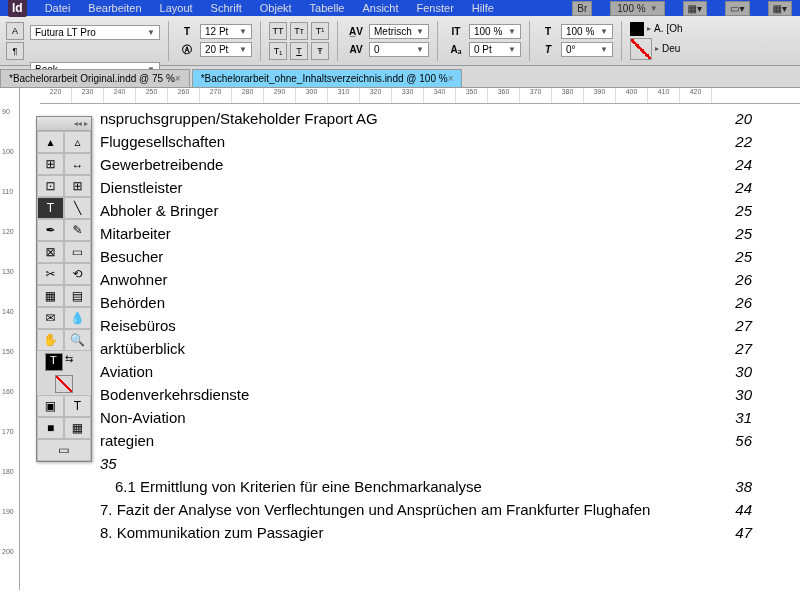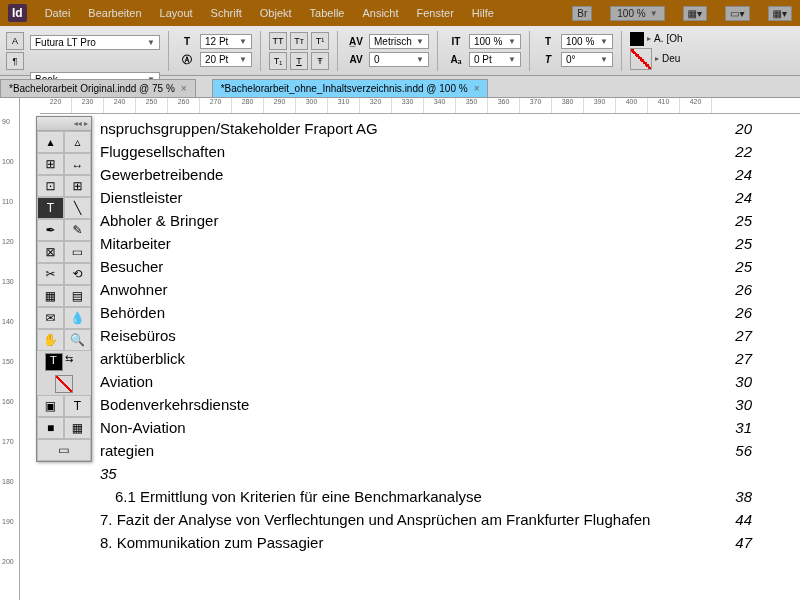--- a/index.html
+++ b/index.html
@@ -1,39 +1,39 @@
 <!DOCTYPE html>
 <html><head>
 <meta charset="utf-8">
 <style>
 * { margin: 0; padding: 0; box-sizing: border-box; font-family: Arial, sans-serif; }
 body { background: #fff; overflow: hidden; width: 800px; height: 600px; }
 
-.topbar { background: #a16207; height: 26px; display: flex; align-items: center; padding: 0 8px; gap: 18px; color: #ddd; font-size: 11px; }
+.topbar { background: #1d4ed8; height: 16px; display: flex; align-items: center; padding: 0 8px; gap: 18px; color: #ddd; font-size: 11px; }
 .id-logo { background: #4a2b4a; color: #fff; font-weight: bold; padding: 2px 4px; font-size: 12px; border-radius: 2px; }
 .topbar-item { cursor: pointer; }
 .topbar-right { margin-left: auto; display: flex; gap: 18px; align-items: center; }
 .top-btn { background: #aaa; border: 1px solid #888; padding: 1px 4px; font-size: 10px; color: #222; }
 .zoom-box { background: #aaa; border: 1px solid #888; padding: 1px 6px; font-size: 10px; color: #222; display: flex; align-items: center; gap: 4px; }
 
 .control-bar { background: linear-gradient(#e8e8e8,#d5d5d5); height: 50px; border-bottom: 1px solid #999; display: flex; align-items: center; padding: 2px 6px; gap: 6px; font-size: 10px; }
 .ctrl-col { display: flex; flex-direction: column; gap: 2px; }
 .ctrl-row { display: flex; align-items: center; gap: 3px; }
 .small-btn { width: 18px; height: 18px; background: #ddd; border: 1px solid #999; display: flex; align-items: center; justify-content: center; font-size: 9px; cursor: pointer; }
 .dropdown { background: #fff; border: 1px solid #999; padding: 1px 4px; font-size: 10px; display: flex; align-items: center; justify-content: space-between; }
 .dropdown.wide { width: 130px; margin-top: 20px; }
 .dropdown.med { width: 52px; }
 .dropdown.sm { width: 60px; }
 .chev { font-size: 8px; color: #555; }
 .divider { width: 1px; height: 40px; background: #aaa; margin: 0 2px; }
 .icon-slot { width: 20px; height: 16px; display: flex; align-items: center; justify-content: center; font-size: 10px; font-weight: bold; }
 .red-diag { width: 22px; height: 22px; background: linear-gradient(45deg, transparent 45%, #e00 45%, #e00 55%, transparent 55%); border: 1px solid #999; }
 
 .tabs { background: #d8d8d8; height: 22px; display: flex; align-items: flex-end; border-bottom: 1px solid #999; font-size: 10px; }
-.tab { padding: 3px 8px; border: 1px solid #999; border-bottom: none; background: #ccc; margin-right: 16px; display: flex; align-items: flex-end; gap: 6px; cursor: pointer; }
+.tab { padding: 3px 8px; border: 1px solid #999; border-bottom: none; background: #ccc; margin-right: 2px; display: flex; align-items: flex-end; cursor: pointer; }
 .tab.active { background: #7dd3fc; }
 .tab-close { font-size: 10px; color: #666; cursor: pointer; }
 
 .workspace { display: flex; height: 502px; position: relative; }
 .left-ruler { width: 20px; background: #fff; border-right: 1px solid #aaa; position: relative; font-size: 7px; color: #666; overflow: hidden; }
 .left-ruler .tick { position: absolute; left: 2px; }
 
 .top-ruler { position: absolute; top: 0; left: 20px; right: 0; height: 16px; background: #fff; border-bottom: 1px solid #aaa; display: flex; font-size: 7px; color: #666; overflow: hidden; }
 .top-ruler span { width: 32px; text-align: center; border-right: 1px solid #ddd; }
 

